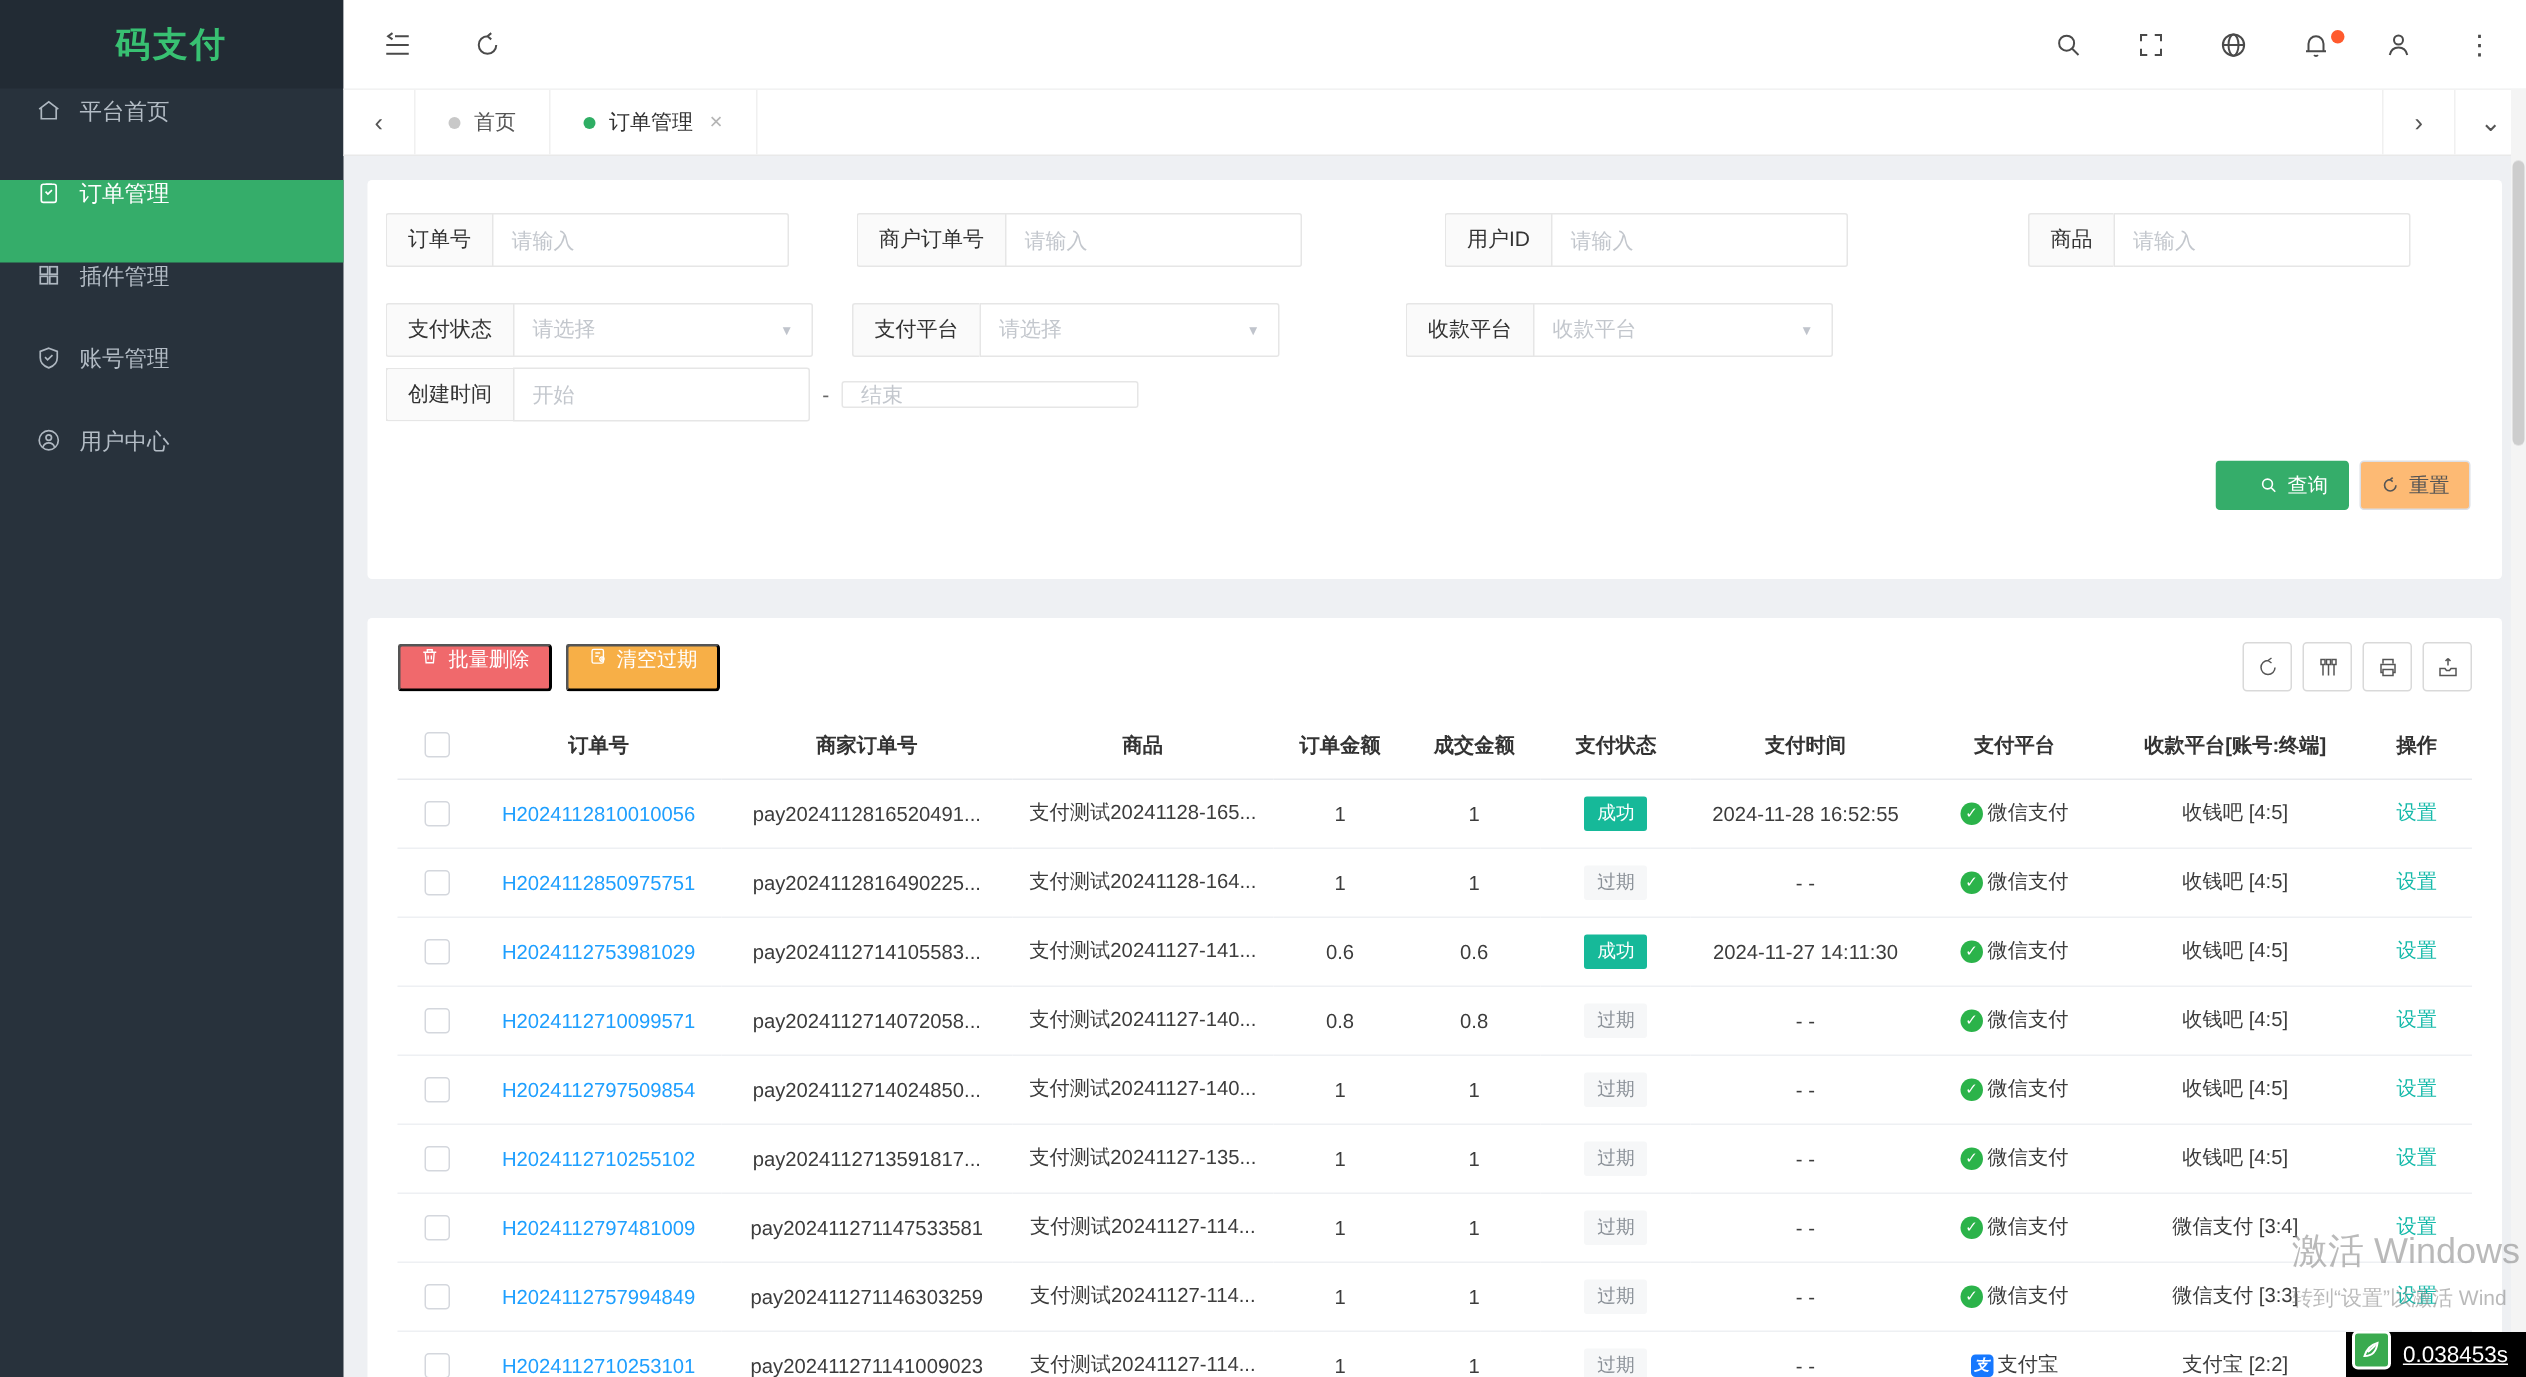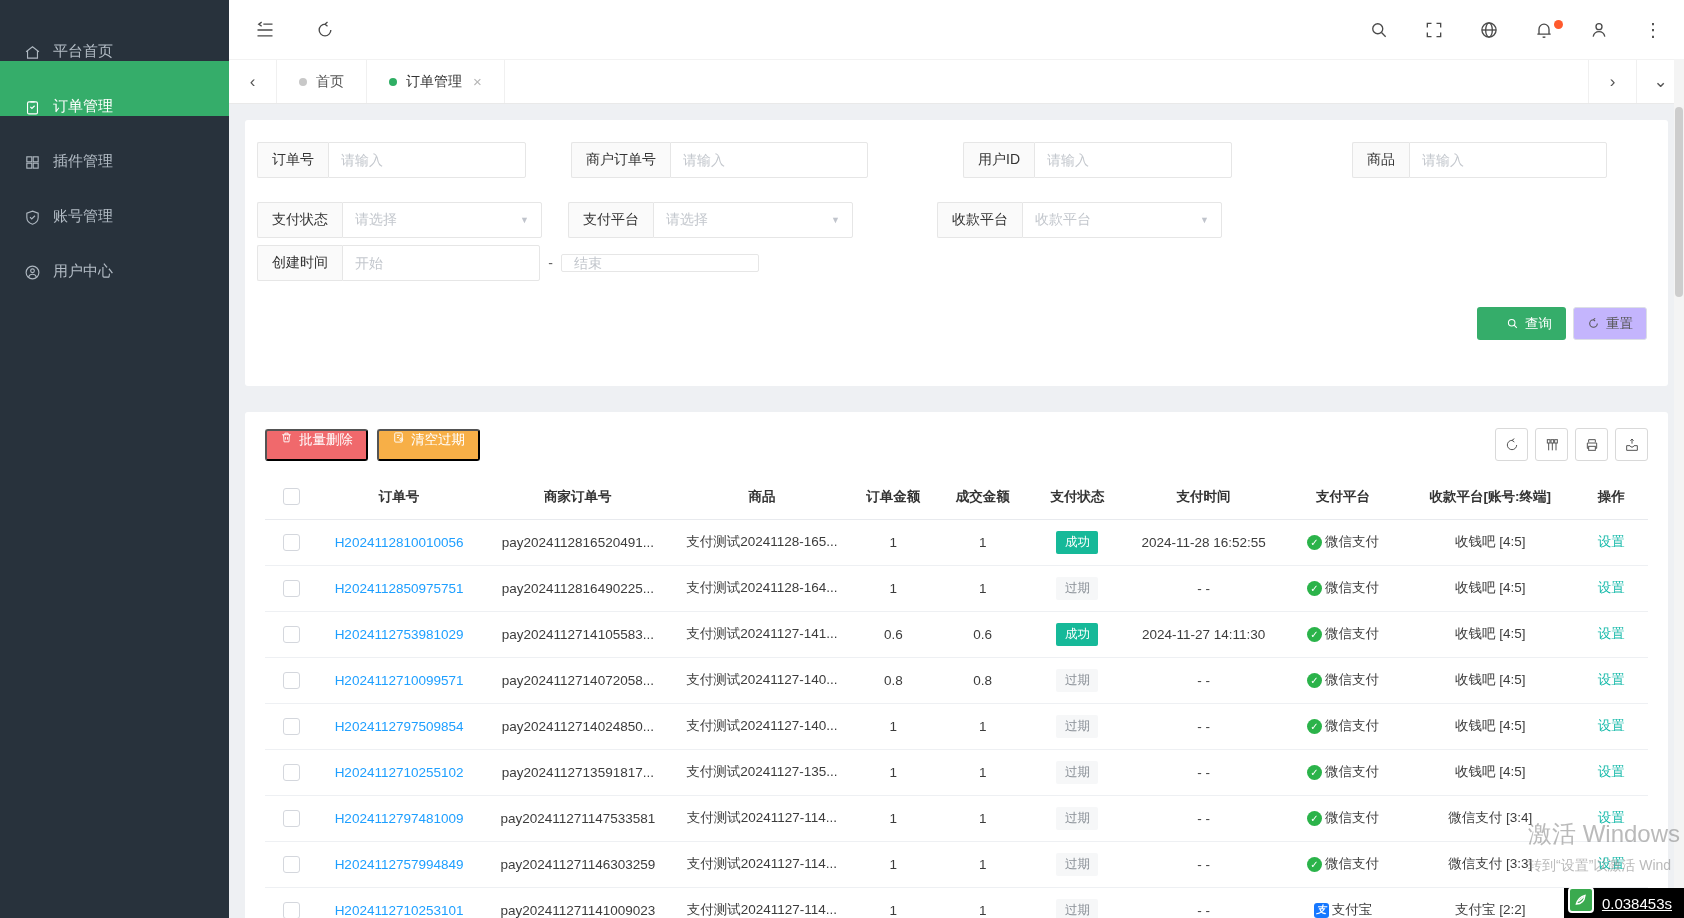--- a/index.html
+++ b/index.html
@@ -5,21 +5,21 @@
   * { margin:0; padding:0; box-sizing:border-box; }
   html,body { width:1684px; height:918px; overflow:hidden; }
   body { font-family:"Liberation Sans","DejaVu Sans",sans-serif; font-size:14px; color:#333; background:#eef0f3; }
   .app { display:flex; width:100%; height:100%; }
 
   
   .sidebar { width:229px; min-width:229px; background:#28323c; height:100%; }
   .logo { height:59px; background:#222b34; display:flex; align-items:center; justify-content:center;
           color:#38c172; font-size:23px; font-weight:bold; letter-spacing:2px; }
   .menu { padding-top:6px; }
-  .menu-item { height:55px; display:flex; align-items:flex-end; padding-left:24px; color:#b3bcc5;
+  .menu-item { height:55px; display:flex; align-items:flex-start; padding-left:24px; color:#b3bcc5;
                font-size:15px; cursor:pointer; }
   .menu-item .mi { width:17px; height:17px; margin-right:12px; flex:none; }
   .menu-item .mi svg { width:100%; height:100%; stroke:#aeb7c0; fill:none; stroke-width:1.6; }
   .menu-item.active { background:#35ad6a; color:#fff; }
   .menu-item.active .mi svg { stroke:#fff; }
 
   
   .main { flex:1; display:flex; flex-direction:column; min-width:0; }
 
   .topbar { height:59px; background:#fff; display:flex; align-items:center; padding:0 26px; }
@@ -62,21 +62,21 @@
               color:#c3c7cd; cursor:pointer; position:relative; border-radius:0 2px 2px 0; background:#fff; }
   .f-select .caret { margin-left:auto; font-size:9px; color:#c0c4cc; }
   .gap1 { width:45px; } .gap2 { width:95px; } .gap3 { width:120px; }
   .gapA { width:26px; } .gapB { width:84px; }
   .range-sep { width:21px; text-align:center; color:#666; }
   .btn-row { display:flex; justify-content:flex-end; gap:7px; margin-top:26px; padding-right:5px; }
   .btn { height:33px; display:inline-flex; align-items:center; gap:6px; padding:0 13px; border-radius:3px;
          font-size:13.5px; cursor:pointer; border:1px solid transparent; }
   .btn svg { width:13px; height:13px; }
   .btn-primary { background:#35ad6a; color:#fff;padding-left:28px; }
-  .btn-plain { background:#c4b5fd; color:#555; border-color:#dcdfe6; }
+  .btn-plain { background:#fdba74; color:#555; border-color:#dcdfe6; }
 
   
   .table-card { margin-top:26px; padding:16px 20px 20px; min-height:520px; }
   .t-toolbar { display:flex; align-items:center; }
   .t-btn { height:32px; display:inline-flex; gap:6px; padding:0 13px; border-radius:3px;
            color:#fff; font-size:13.5px; cursor:pointer; margin-right:9px; }
   .t-btn svg { width:13px; height:13px; stroke:#fff; fill:none; stroke-width:1.7; }
   .t-btn.del { background:#f0696c; }
   .t-btn.clr { background:#f7af47; }
   .t-tools { margin-left:auto; display:flex; gap:7px; }
@@ -113,20 +113,21 @@
                 justify-content:center; margin-top:-6px; border:2px solid #fff; }
   .timer-logo svg { width:16px; height:16px; stroke:#fff; fill:none; stroke-width:2; }
   .timer-text { color:#fff; font-size:15px;text-decoration:underline; }
 </style>
 </head>
 <body>
 
 <div class="app">
 
   <aside class="sidebar">
+    <div class="logo">码支付</div>
     <nav class="menu">
       <div class="menu-item">
         <span class="mi">
           <svg viewBox="0 0 24 24">
               <path d="M3 11 L12 4 L21 11 M5 10 V20 H19 V10"></path>
             </svg>
         </span>
         <span>平台首页</span>
       </div>
       <div class="menu-item active">

